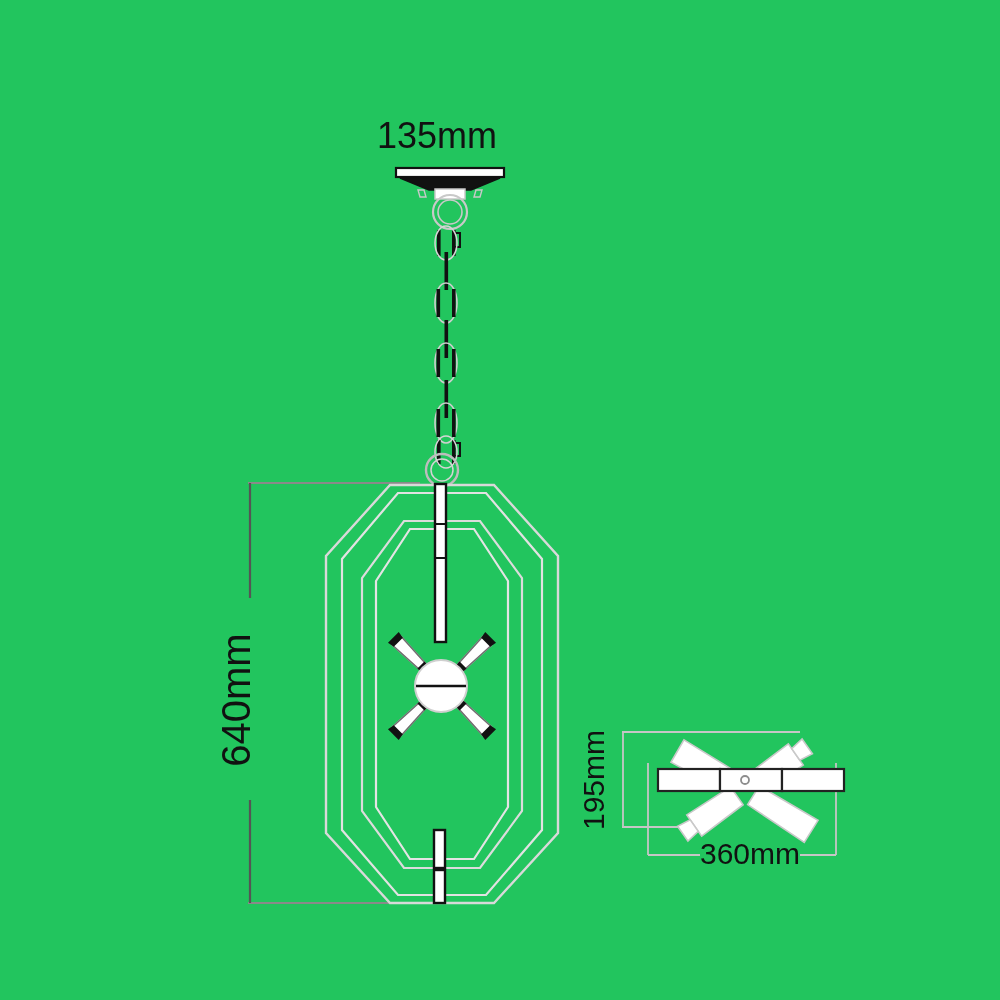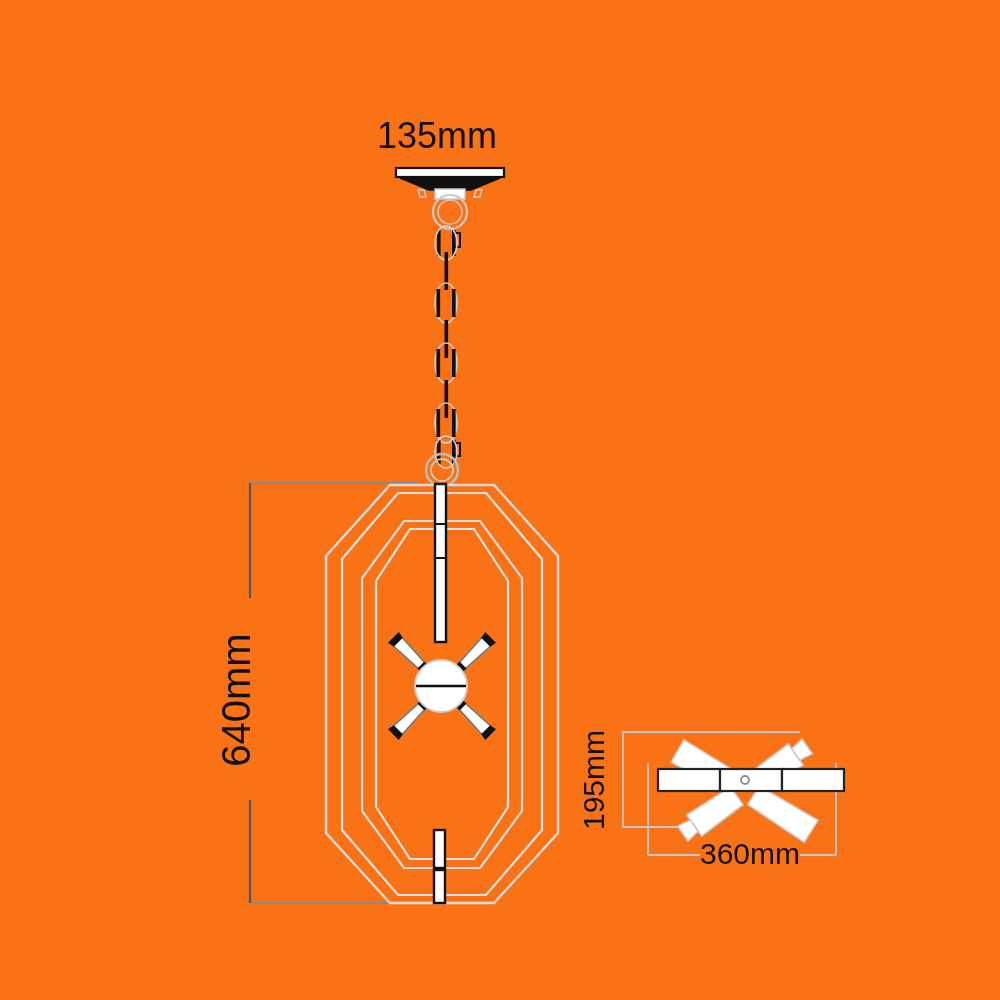--- a/index.html
+++ b/index.html
@@ -4,21 +4,21 @@
 <style>
   html, body {
     margin: 0;
     padding: 0;
     background: #ffffff;
   }
   #page {
     position: relative;
     width: 1000px;
     height: 1000px;
-    background: #f97316;
+    background: #22c55e;
     font-family: "Liberation Sans", sans-serif;
     overflow: hidden;
   }
   svg { display: block; }
   .dim-text {
     font-family: "Liberation Sans", sans-serif;
     font-weight: 400;
     fill: #111111;
   }
 </style>

